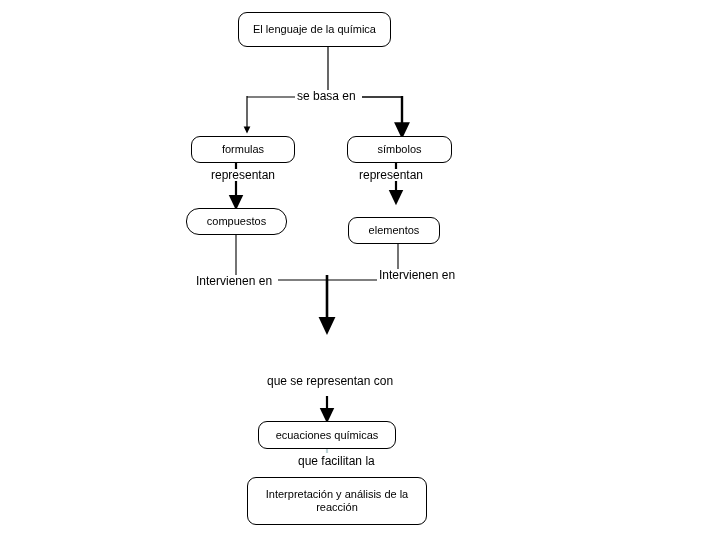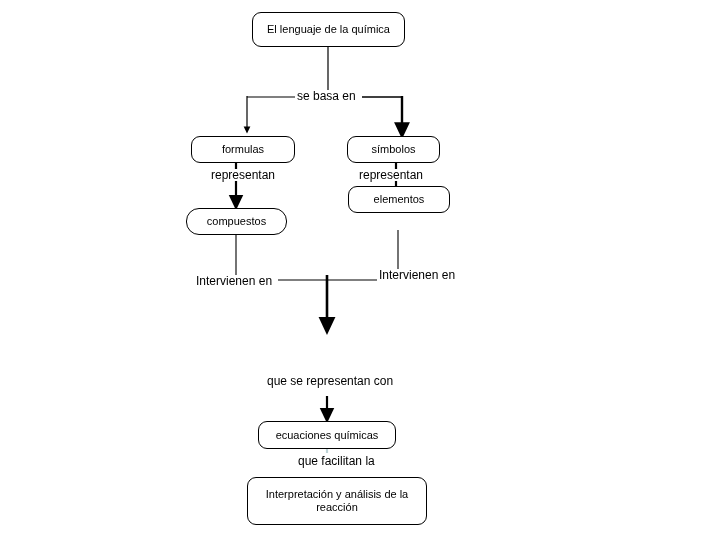--- a/index.html
+++ b/index.html
@@ -89,25 +89,25 @@
 
     <line x1="278" y1="280" x2="377" y2="280" stroke="#000000" stroke-width="1.1"></line>
 
     <line x1="327" y1="275" x2="327" y2="325" stroke="#000000" stroke-width="2.6" marker-end="url(#arrow-thick)"></line>
 
     <line x1="327" y1="396" x2="327" y2="415" stroke="#000000" stroke-width="2.2" marker-end="url(#arrow-thick)"></line>
 
     <line x1="327" y1="449" x2="327" y2="453" stroke="#bcd2d6" stroke-width="2.2"></line>
   </svg>
 
-  <div class="node" style="left:252px;top:12px;width:153px;height:35px;">El lenguaje de la química</div>
+  <div class="node" style="left:238px;top:12px;width:153px;height:35px;">El lenguaje de la química</div>
   <div class="node" style="left:191px;top:136px;width:104px;height:27px;">formulas</div>
-  <div class="node" style="left:347px;top:136px;width:93px;height:27px;">símbolos</div>
+  <div class="node" style="left:347px;top:136px;width:105px;height:27px;">símbolos</div>
   <div class="node" style="left:186px;top:208px;width:101px;height:27px;border-radius:13px;">compuestos</div>
-  <div class="node" style="left:348px;top:186px;width:102px;height:27px;text-align:center;">elementos</div>
+  <div class="node" style="left:348px;top:217px;width:92px;height:27px;text-align:center;">elementos</div>
   <div class="node" style="left:258px;top:421px;width:138px;height:28px;">ecuaciones químicas</div>
   <div class="node" style="left:247px;top:477px;width:180px;height:48px;">Interpretación y análisis de la reacción</div>
 
   <div class="edge-label" style="left:295px;top:90px;">se basa en</div>
   <div class="edge-label" style="left:209px;top:169px;">representan</div>
   <div class="edge-label" style="left:357px;top:169px;">representan</div>
   <div class="edge-label" style="left:194px;top:275px;">Intervienen en</div>
   <div class="edge-label" style="left:377px;top:269px;">Intervienen en</div>
   <div class="edge-label" style="left:265px;top:375px;">que se representan con</div>
   <div class="edge-label" style="left:296px;top:455px;">que facilitan la</div>

